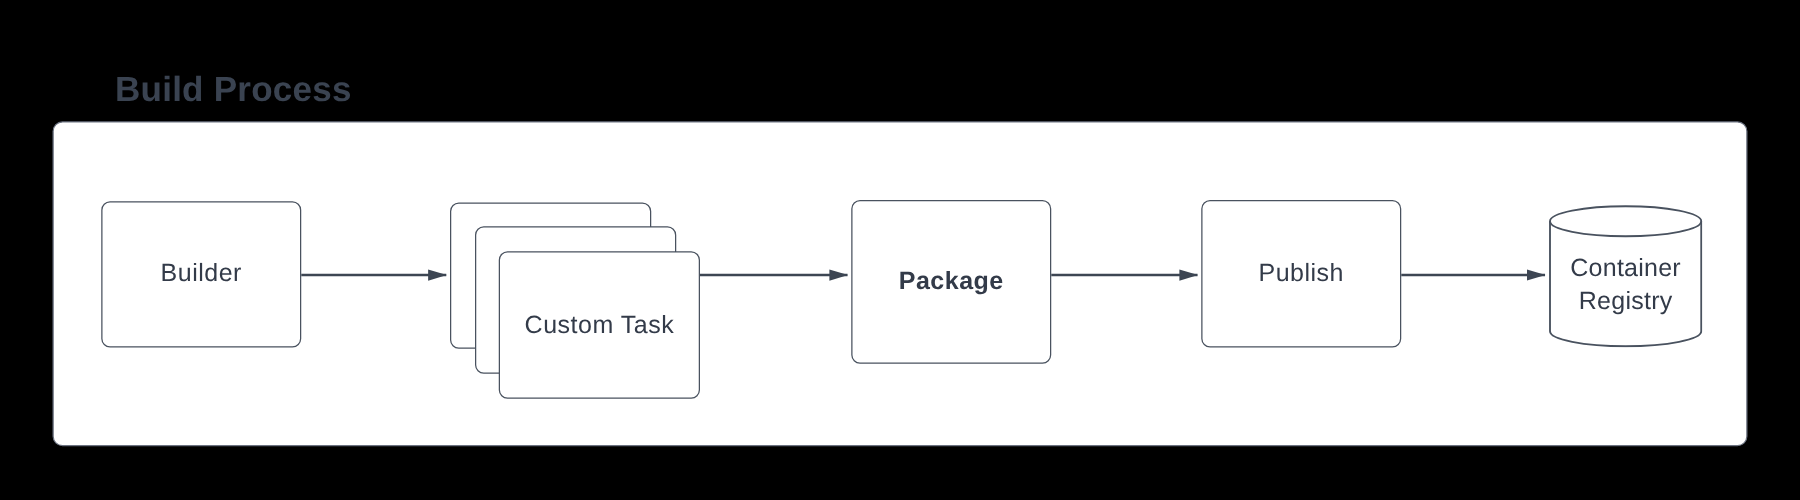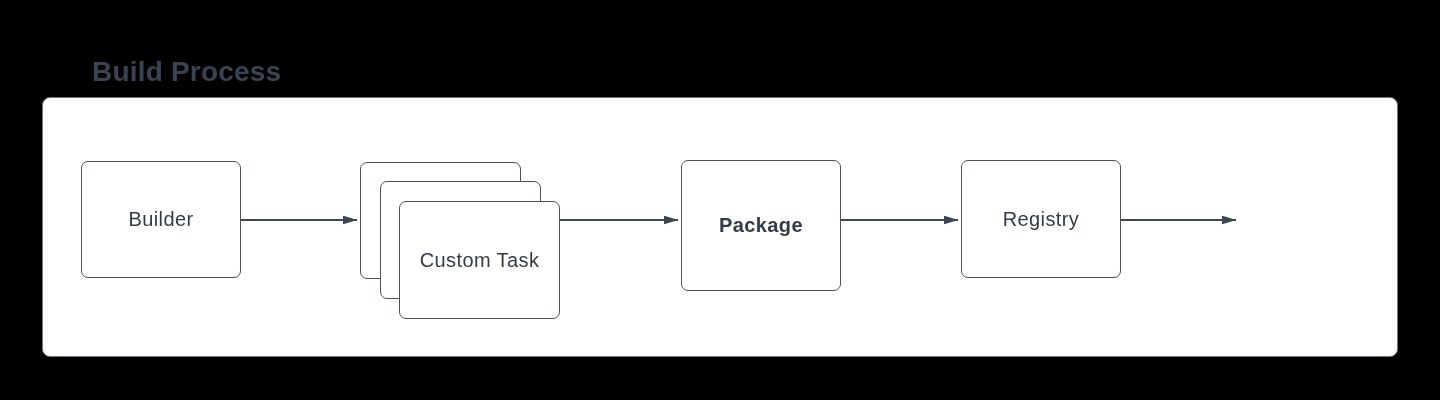--- a/index.html
+++ b/index.html
@@ -96,18 +96,25 @@
     </div>
     <div class="node node-stack-front">
       <span>Custom Task</span>
     </div>
 
     <div class="node node-package">
       <span>Package</span>
     </div>
 
     <div class="node node-publish">
-      <span>Registry</span>
+      <span>Publish</span>
     </div>
 
+    <div class="node-cylinder">
+      <svg class="cylinder-shape" width="123" height="114" viewBox="0 0 123 114" xmlns="http://www.w3.org/2000/svg">
+        <path class="shape-fill" d="M1 13 A60.5 12 0 0 1 122 13 L122 101 A60.5 12 0 0 1 1 101 Z"></path>
+        <path class="shape-line" d="M1 13 A60.5 12 0 0 0 122 13"></path>
+      </svg>
+      <div class="cylinder-label">Container Registry</div>
+    </div>
 
   </div>
 </div>
 
 </body></html>

